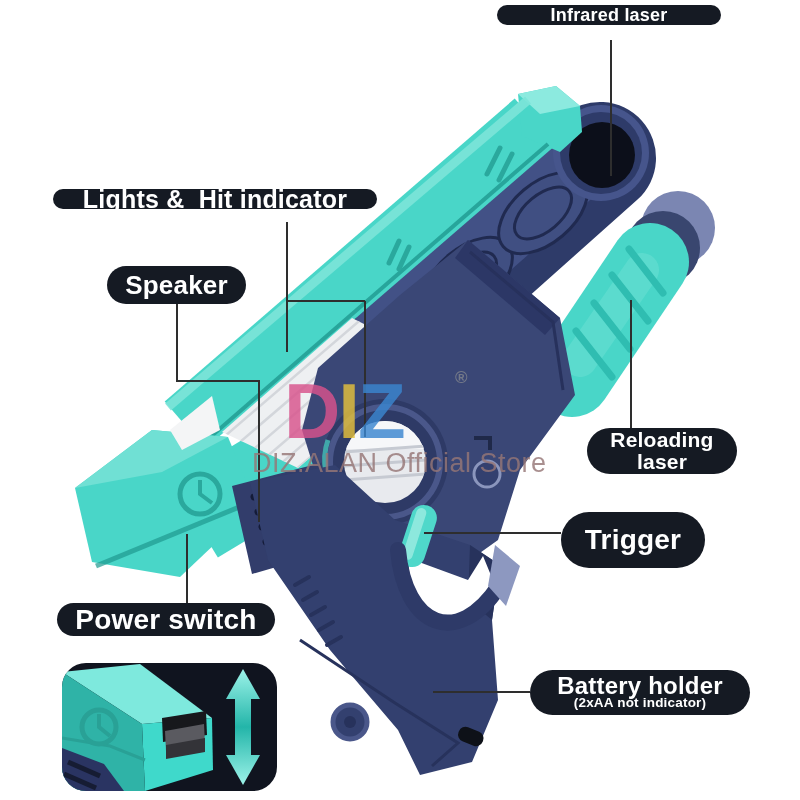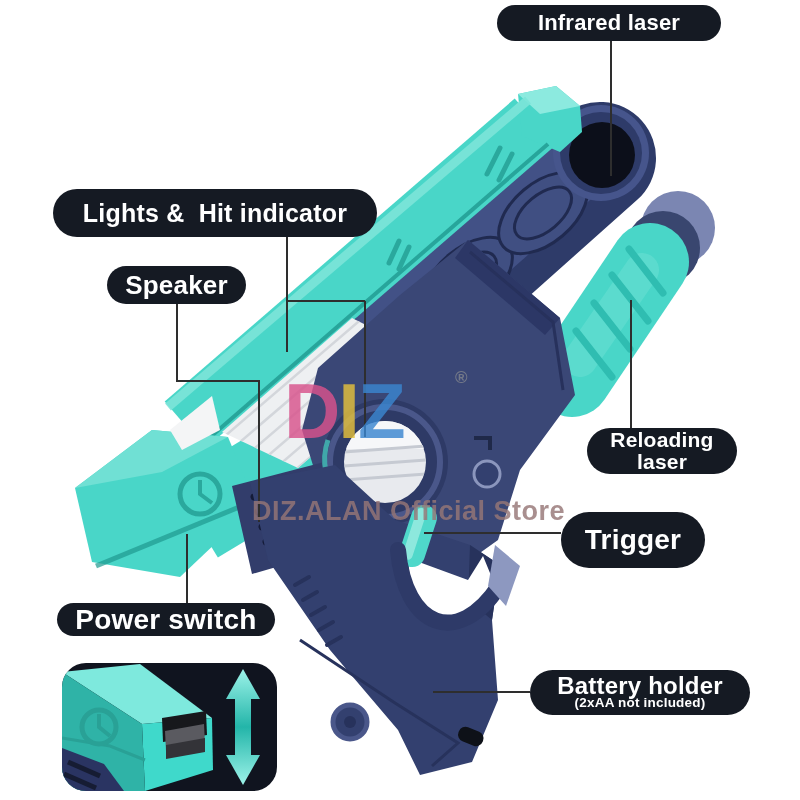--- a/index.html
+++ b/index.html
@@ -14,21 +14,21 @@
     font-weight:700; white-space:pre; box-sizing:border-box;
     border-radius:30px; letter-spacing:0.2px; line-height:1.0; z-index:30;
   }
   .pill .sub { font-weight:700; }
   .wm { position:absolute; z-index:20; pointer-events:none; }
   #wm-logo { left:284px; top:372px; font-size:78px; font-weight:800; line-height:1; opacity:0.82; letter-spacing:-2px; }
   #wm-logo .d { color:#d9538c; }
   #wm-logo .i { color:#e4c03c; }
   #wm-logo .z { color:#3b86d0; }
   #wm-reg { left:455px; top:368px; font-size:17px; color:#7e828c; opacity:0.85; font-weight:700; }
-  #wm-store { left:252px; top:448px; font-size:27px; font-weight:700; color:rgba(150,118,118,0.82); letter-spacing:0.5px; white-space:pre;margin-top:48px; }
+  #wm-store { left:252px; top:448px; font-size:27px; font-weight:400; color:rgba(150,118,118,0.82); letter-spacing:0.5px; white-space:pre; }
 </style>
 </head>
 <body>
 
 <svg class="stage" viewBox="0 0 800 800">
   <defs>
     <clipPath id="whiteSlabClip">
       <polygon points="222,432 352,318 428,356 298,468"></polygon>
     </clipPath>
     <clipPath id="discClip">
@@ -206,25 +206,25 @@
     <path d="M 424 533 H 561"></path>
     <path d="M 187 534 V 604"></path>
     <path d="M 433 692 H 530"></path>
   </g>
 </svg>
 
 <div class="wm" id="wm-logo"><span class="d">D</span><span class="i">I</span><span class="z">Z</span></div>
 <div class="wm" id="wm-reg">®</div>
 <div class="wm" id="wm-store">DIZ.ALAN Official Store</div>
 
-<div class="pill" style="left:497px; top:5px; width:224px; height:36px; font-size:22px;">
+<div class="pill" style="left:497px; top:5px; width:224px; height:20px; font-size:18px;">
   <span>Infrared laser</span>
 </div>
 
-<div class="pill" style="left:53px; top:189px; width:324px; height:48px; font-size:25px;">
+<div class="pill" style="left:53px; top:189px; width:324px; height:20px; font-size:25px;">
   <span>Lights &amp;  Hit indicator</span>
 </div>
 
 <div class="pill" style="left:107px; top:266px; width:139px; height:38px; font-size:26px;">
   <span>Speaker</span>
 </div>
 
 <div class="pill" style="left:587px; top:428px; width:150px; height:46px; font-size:21px; line-height:1.05;">
   <span>Reloading</span>
   <span>laser</span>
@@ -233,14 +233,14 @@
 <div class="pill" style="left:561px; top:512px; width:144px; height:56px; font-size:28px;">
   <span>Trigger</span>
 </div>
 
 <div class="pill" style="left:57px; top:603px; width:218px; height:33px; font-size:28px;">
   <span>Power switch</span>
 </div>
 
 <div class="pill" style="left:530px; top:670px; width:220px; height:45px; font-size:24px; line-height:0.95;">
   <span>Battery holder</span>
-  <span class="sub" style="font-size:13.5px;">(2xAA not included)</span>
+  <span class="sub" style="font-size:13.5px;">(2xAA not indicator)</span>
 </div>
 
 </body></html>

